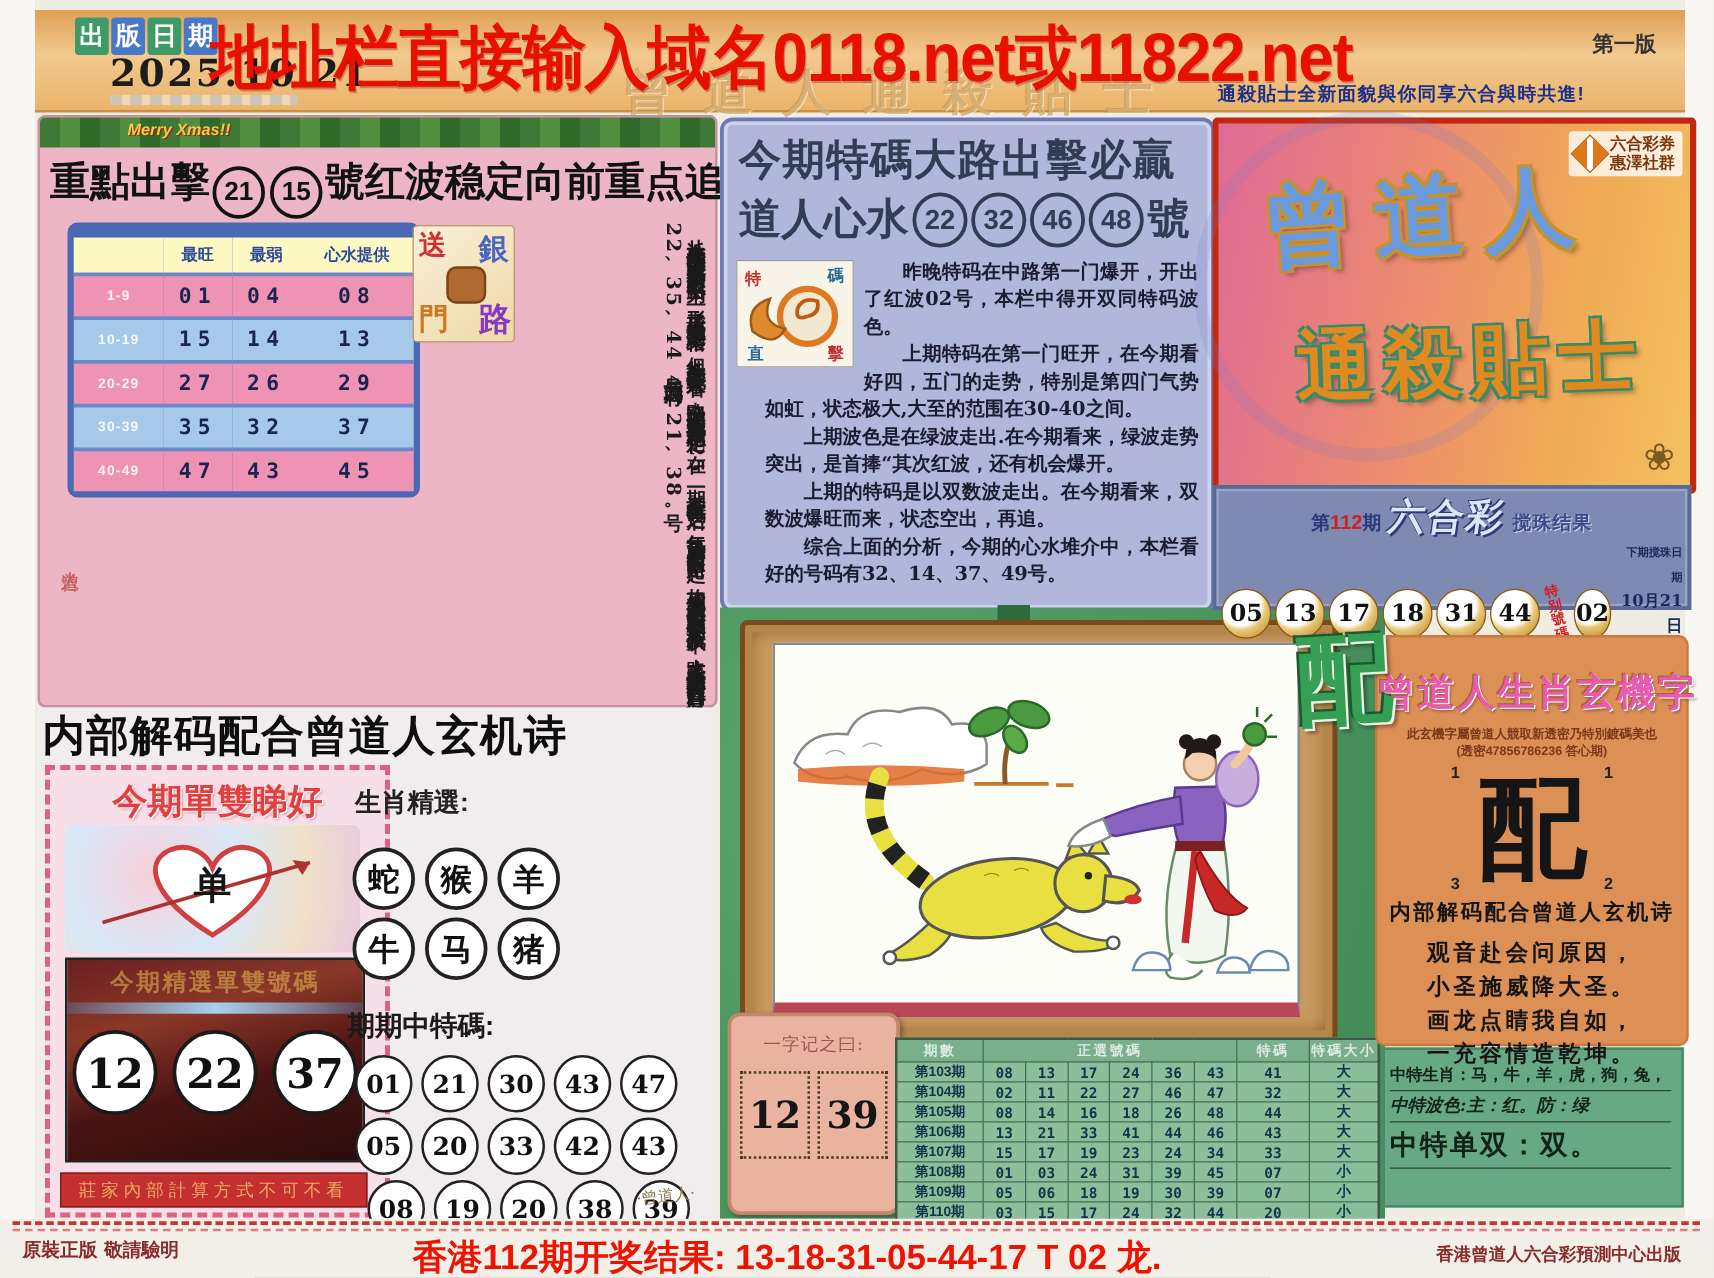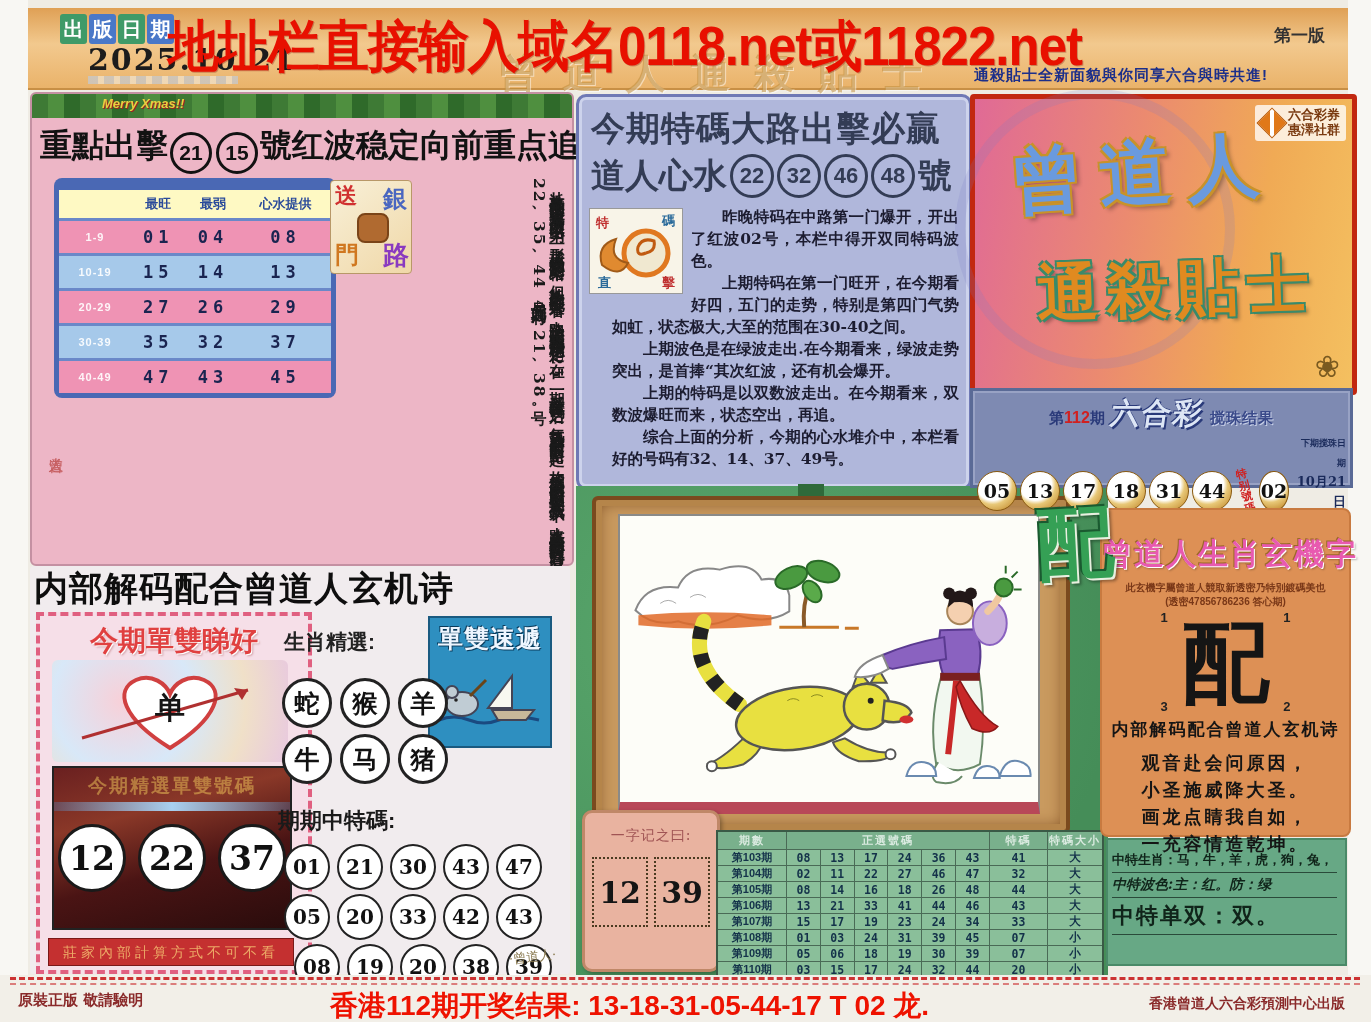--- a/index.html
+++ b/index.html
@@ -305,32 +305,20 @@
         <div class="abs pb-nums">
             <span>12</span>
             <span>22</span>
             <span>37</span>
           </div>
       </div>
       <div class="abs red-banner">莊家內部計算方式不可不看</div>
     </div>
 
     <div class="abs zx-label">生肖精選:</div>
-    <div class="abs speed-box">
-      <div class="abs sb-title">單雙速遞</div>
-      <svg class="abs" style="left:4px;top:40px;" width="110" height="80" viewBox="0 0 110 80">
-        <path d="M5,62 Q20,56 35,62 T65,62 T105,62" stroke="#1a4a80" stroke-width="3" fill="none"></path>
-        <path d="M78,18 L78,50 L54,50 Z" fill="#f8f8f0" stroke="#445" stroke-width="2"></path>
-        <path d="M58,52 L100,52 L92,62 L64,62 Z" fill="#c8b89a" stroke="#445" stroke-width="2"></path>
-        <ellipse cx="28" cy="46" rx="16" ry="12" fill="#c0ccd4" stroke="#445" stroke-width="2"></ellipse>
-        <circle cx="18" cy="34" r="6" fill="#c0ccd4" stroke="#445" stroke-width="2"></circle>
-        <circle cx="22" cy="42" r="1.8" fill="#222"></circle>
-        <line x1="36" y1="38" x2="52" y2="22" stroke="#6a4418" stroke-width="3"></line>
-      </svg>
-    </div>
     <div class="abs zrow" style="top:112px;">
         <span>蛇</span>
         <span>猴</span>
         <span>羊</span>
       </div>
     <div class="abs zrow" style="top:168px;">
         <span>牛</span>
         <span>马</span>
         <span>猪</span>
       </div>

